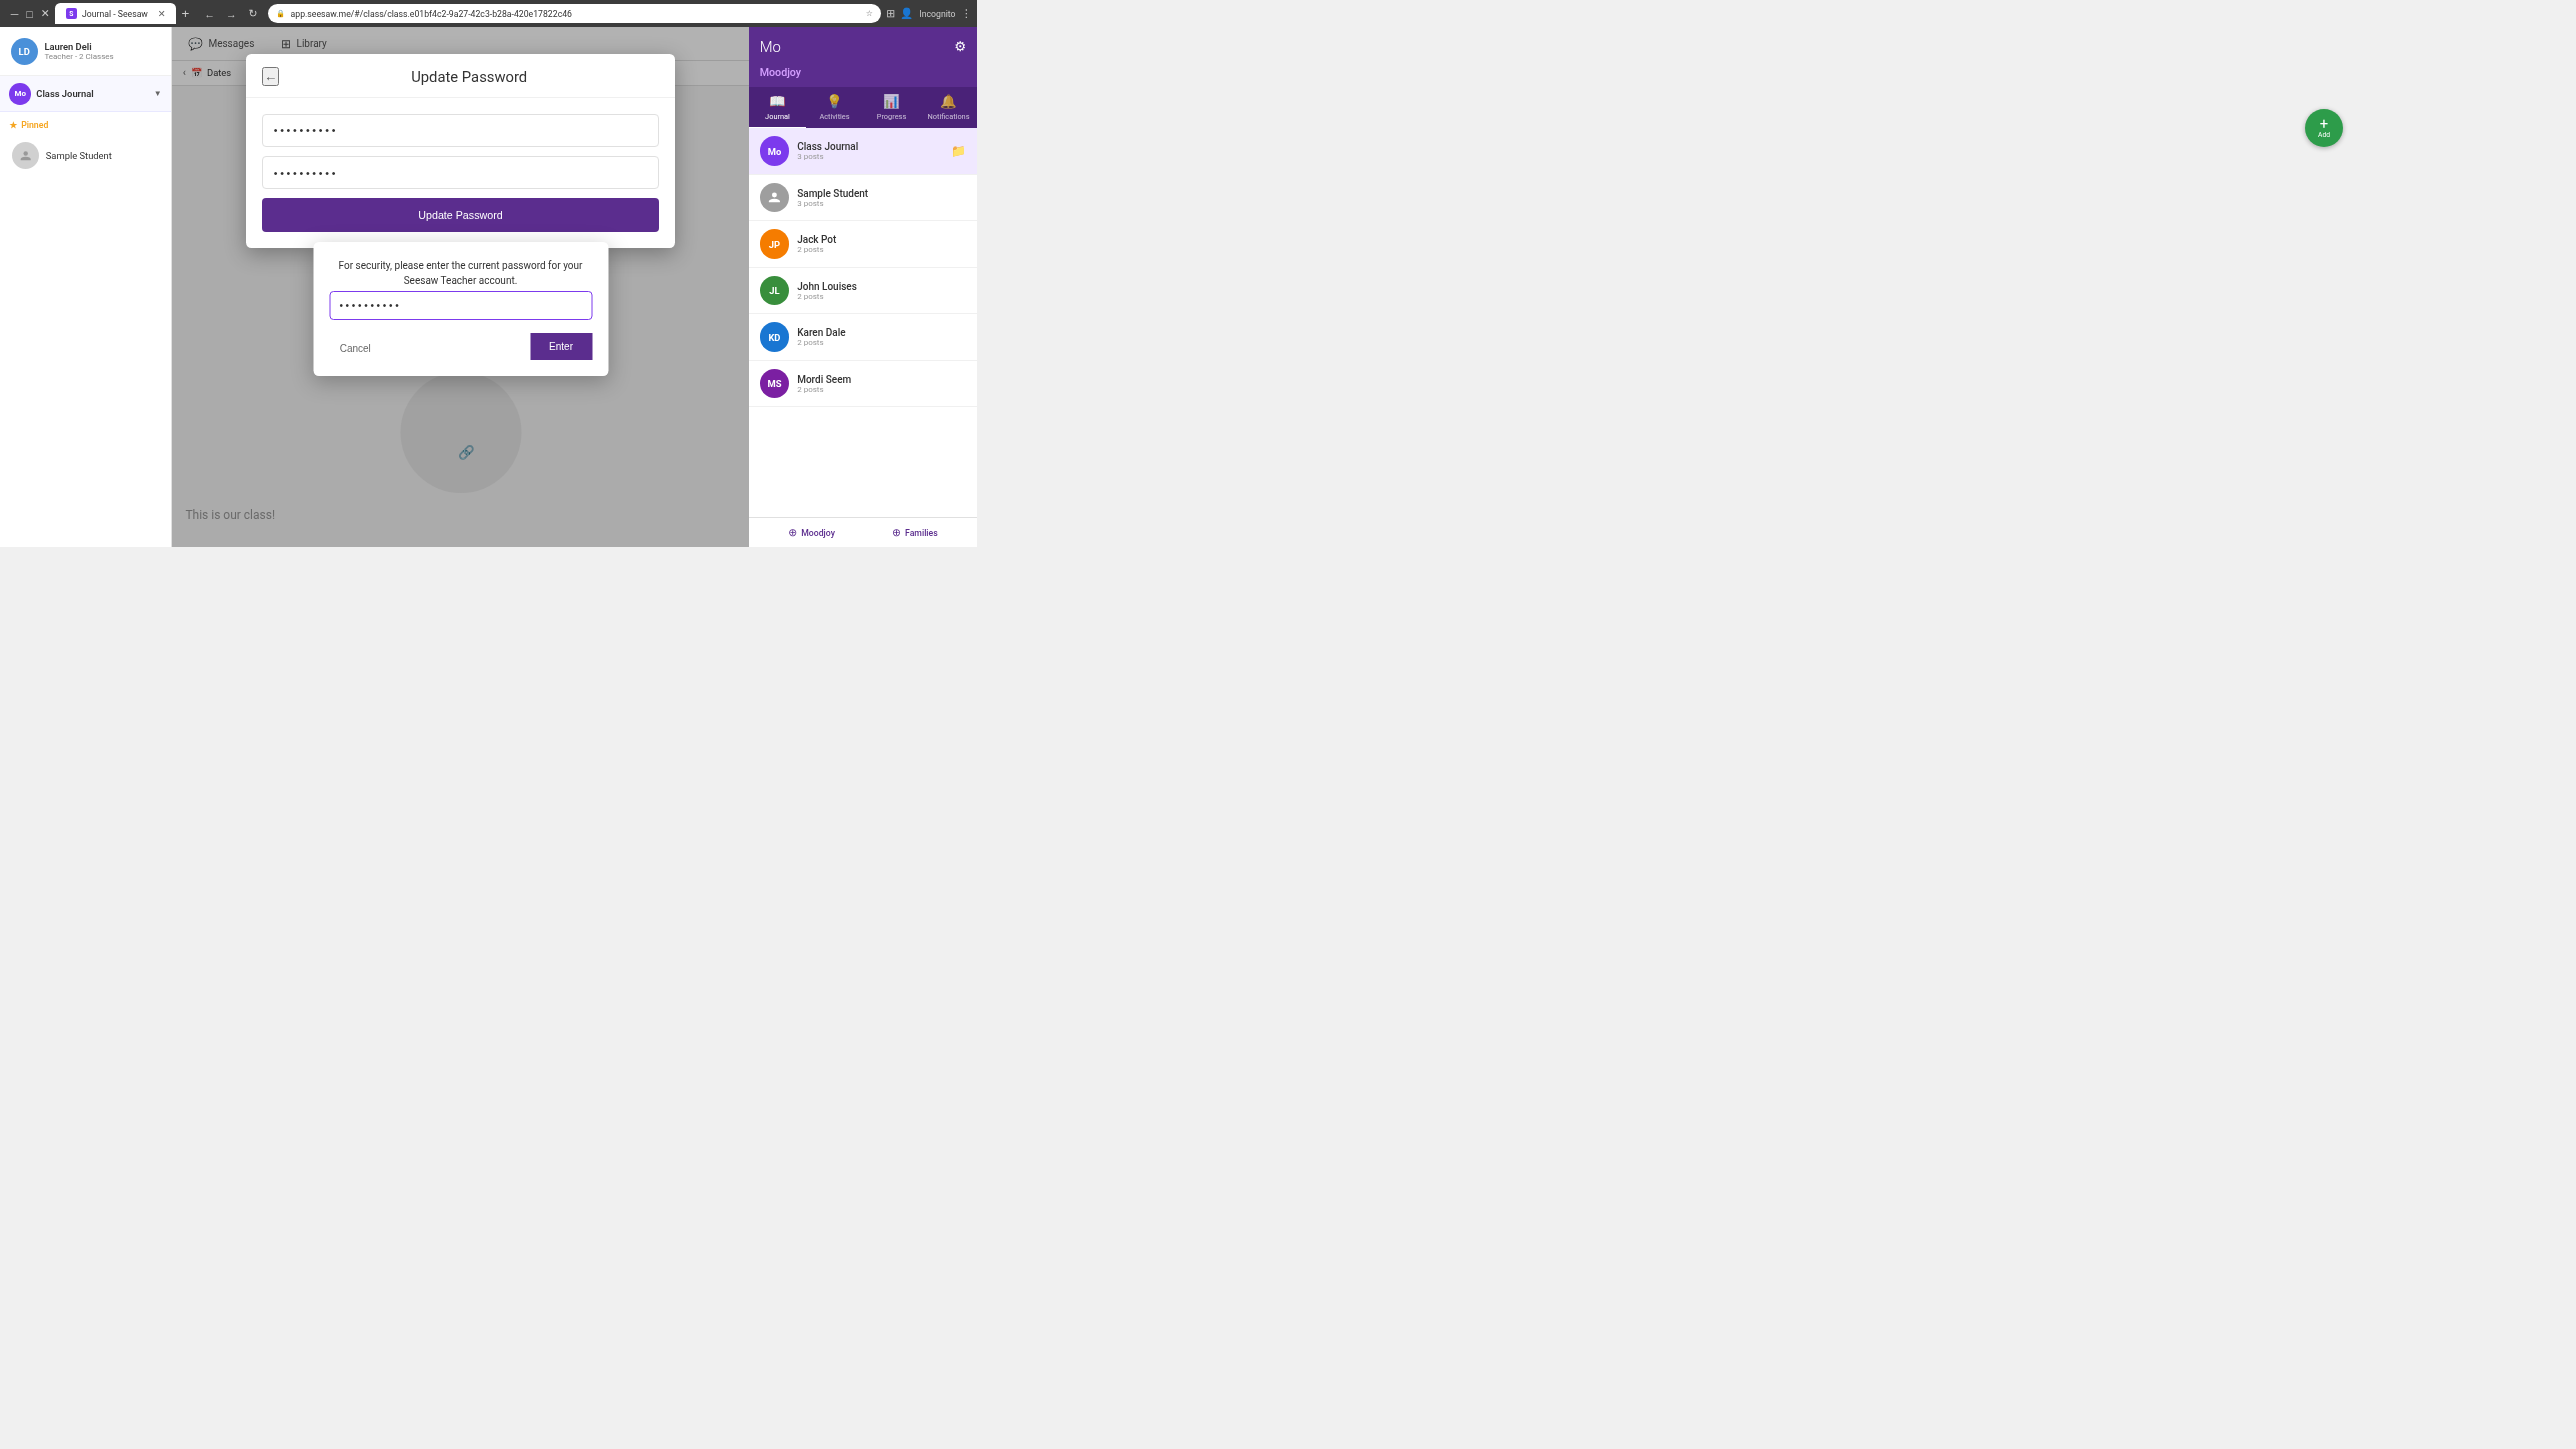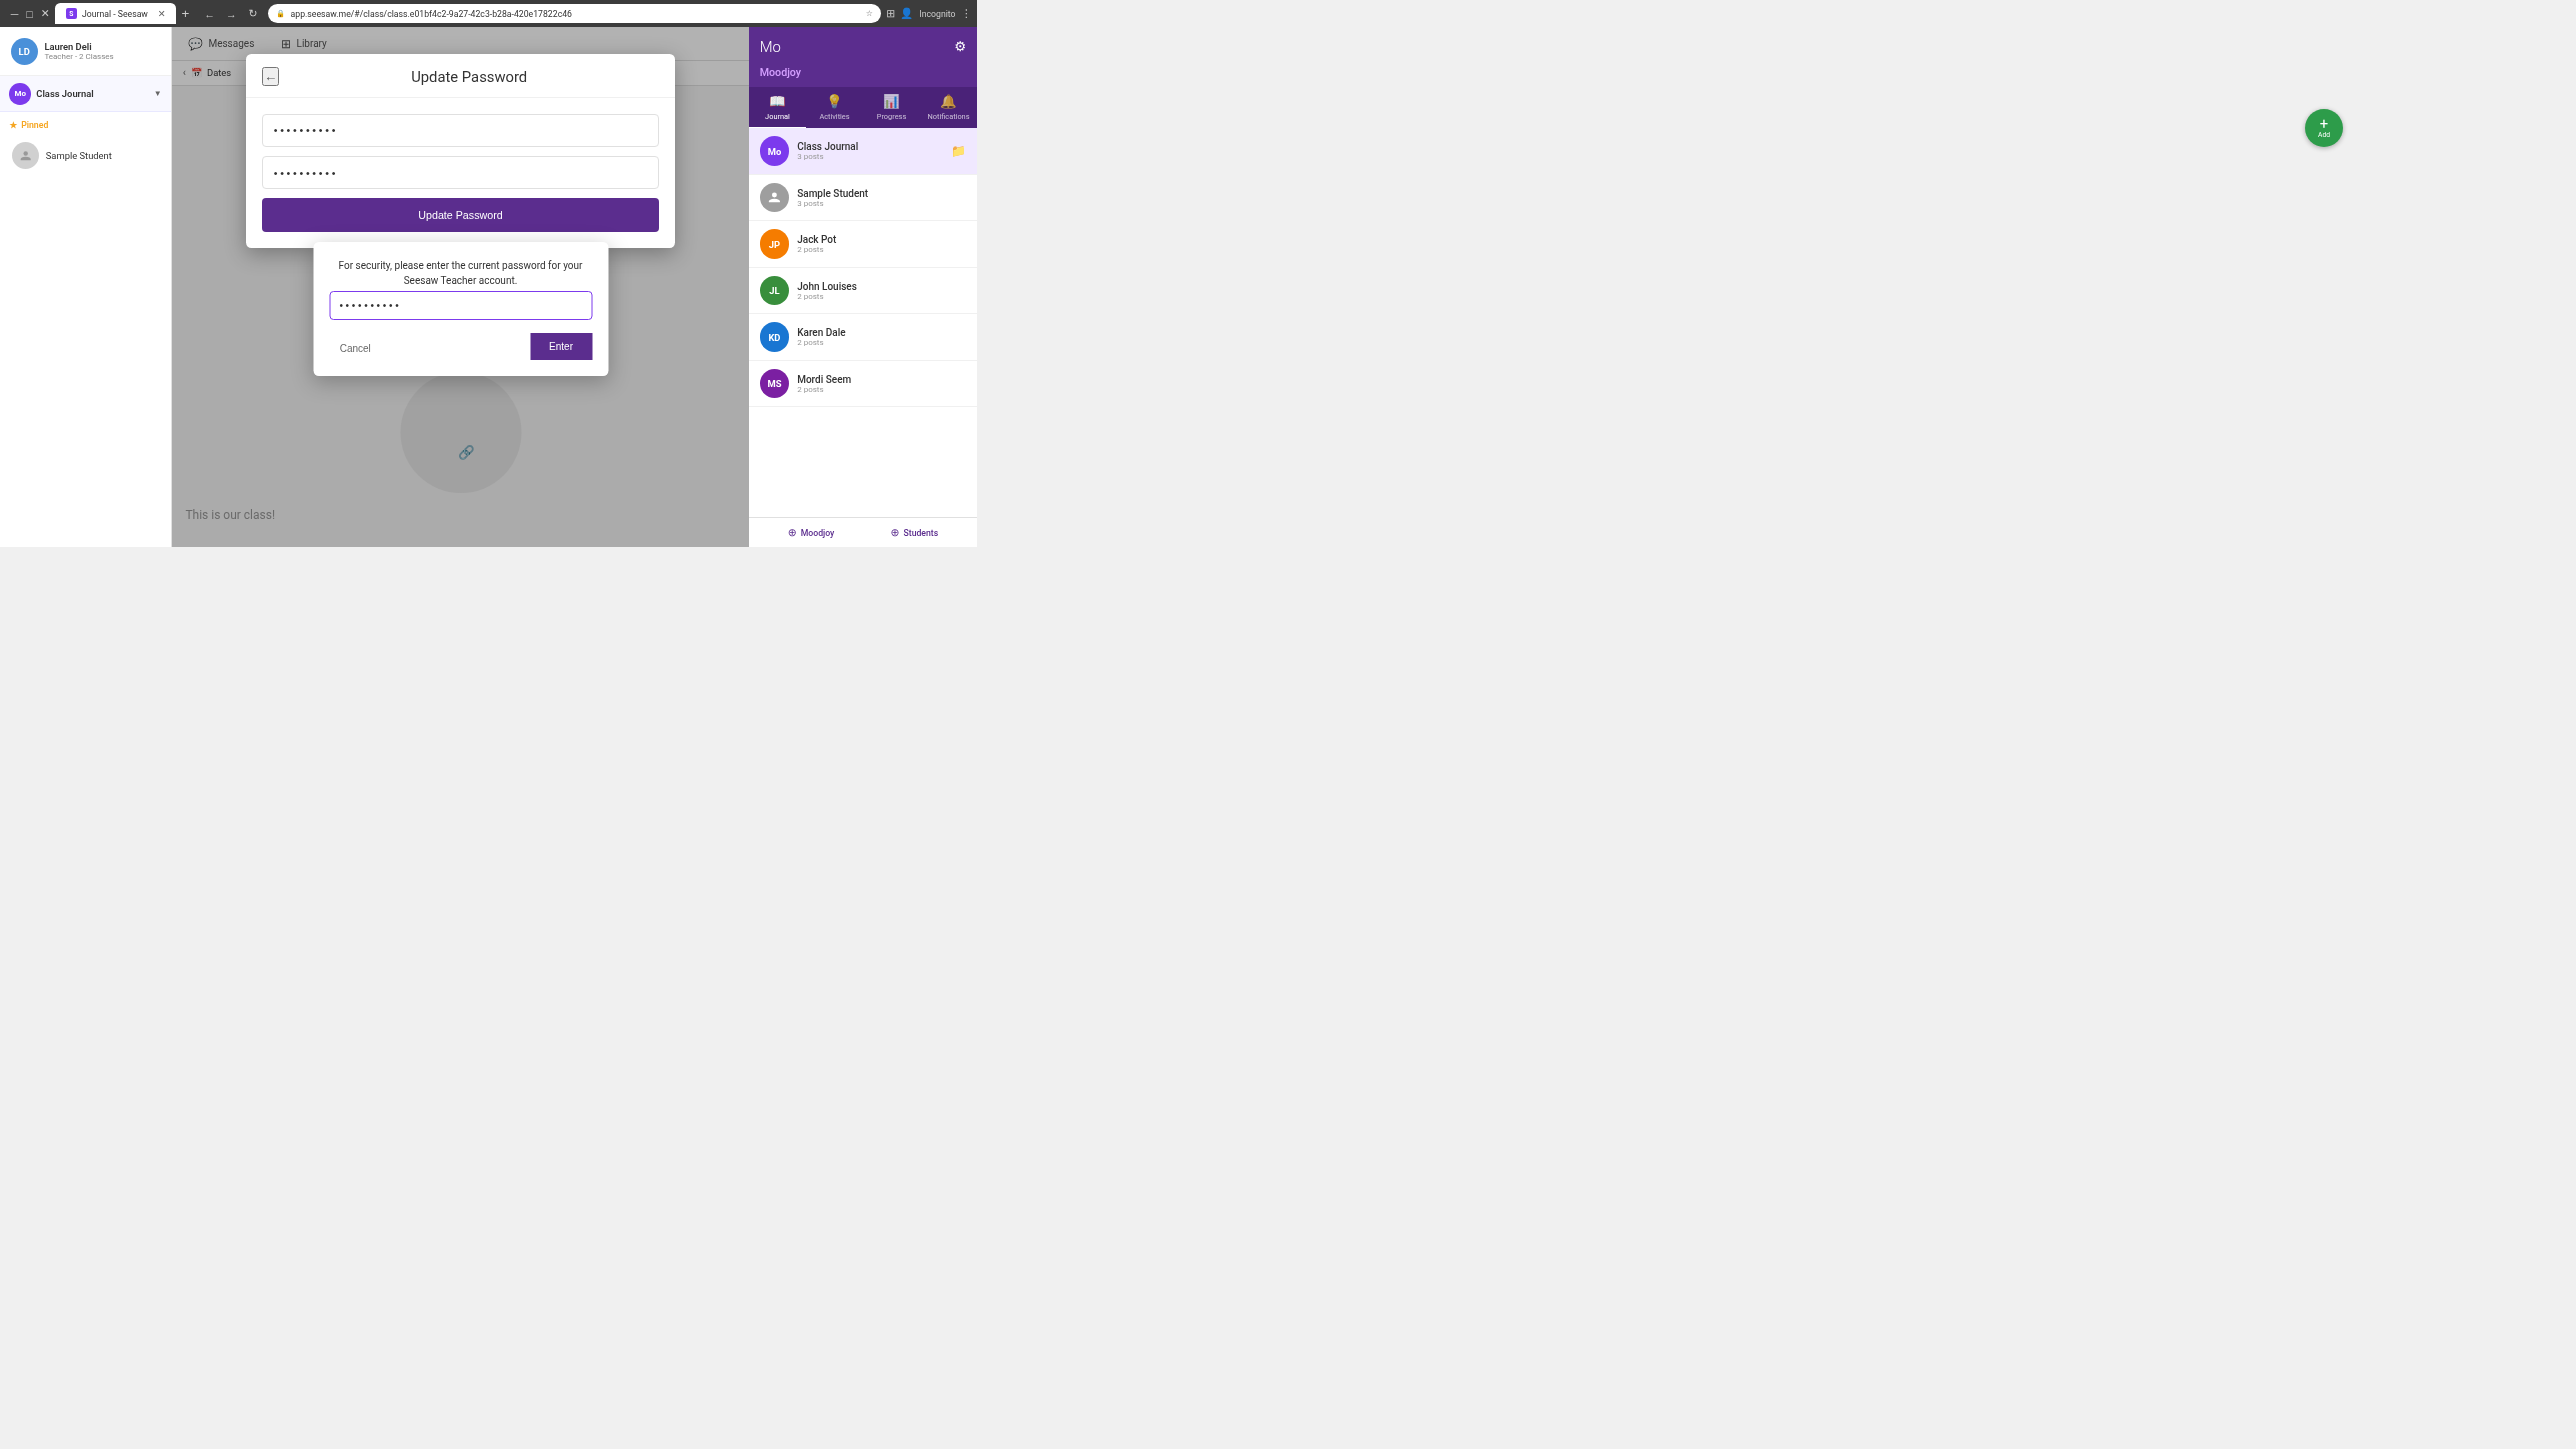--- a/index.html
+++ b/index.html
@@ -306,21 +306,21 @@
       </div>
     </div>
 
     <div class="bottom-actions">
       <div class="bottom-action-btn">
         <span class="plus-circle">⊕</span>
         <span>Moodjoy</span>
       </div>
       <div class="bottom-action-btn">
         <span class="plus-circle">⊕</span>
-        <span>Students</span>
+        <span>Families</span>
       </div>
     </div>
   </div>
 </div>
 
 <div style="position:fixed; top:109px; right:233px; width:38px; height:38px; border-radius:50%; background:#2d9c4a; display:flex; flex-direction:column; align-items:center; justify-content:center; cursor:pointer; color:white; box-shadow:0 1.3px 5.4px rgba(0,0,0,0.3); z-index:50; font-size:6.7px;">
   <span style="font-size:14.8px;line-height:1;">+</span>
   <span>Add</span>
 </div>
 

